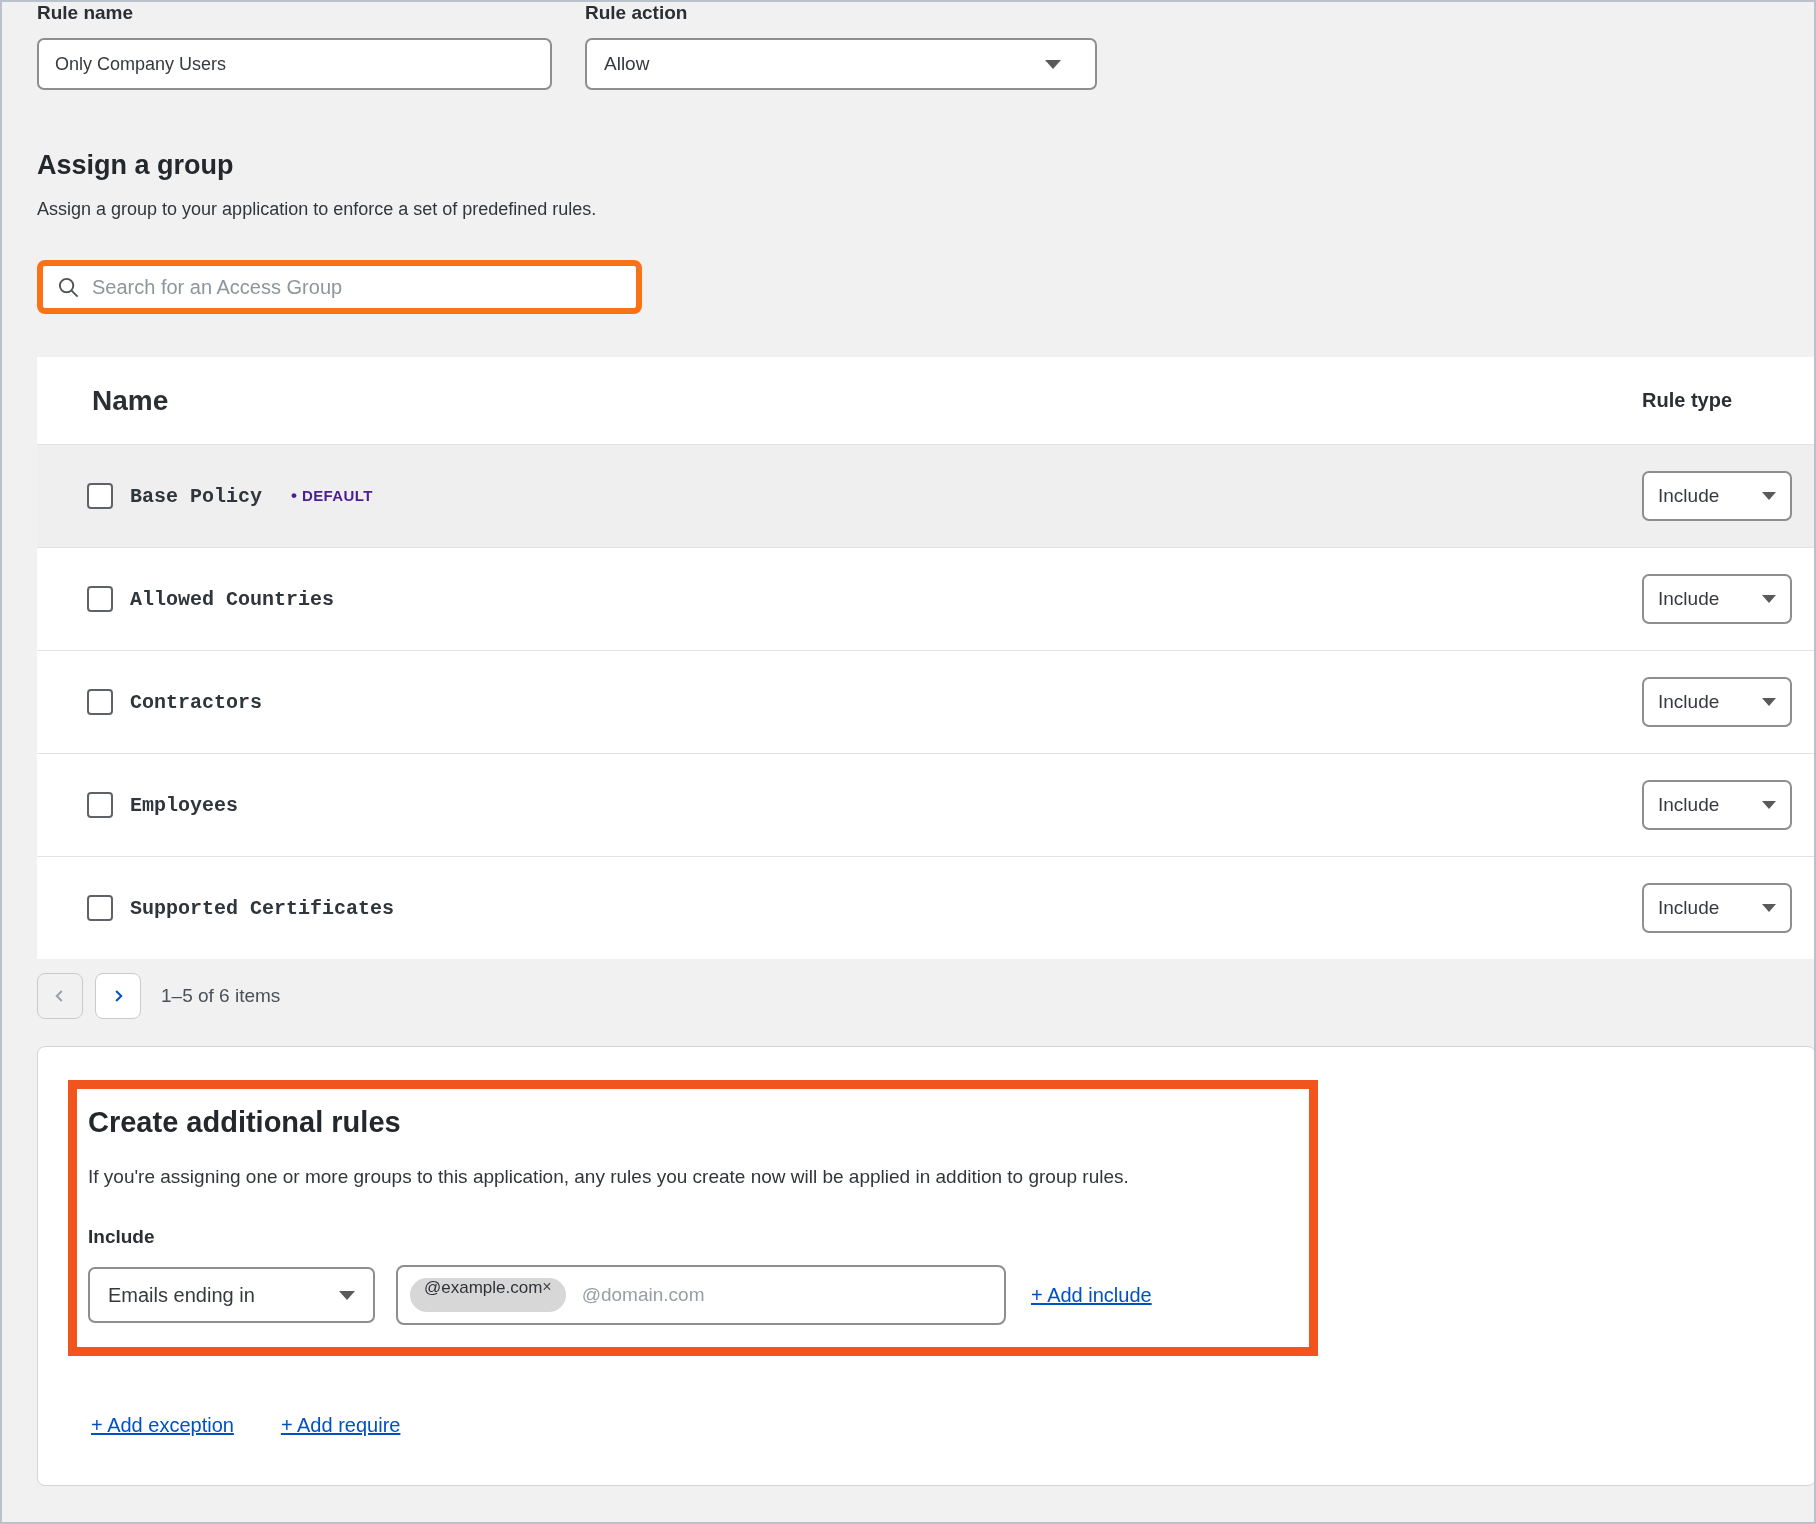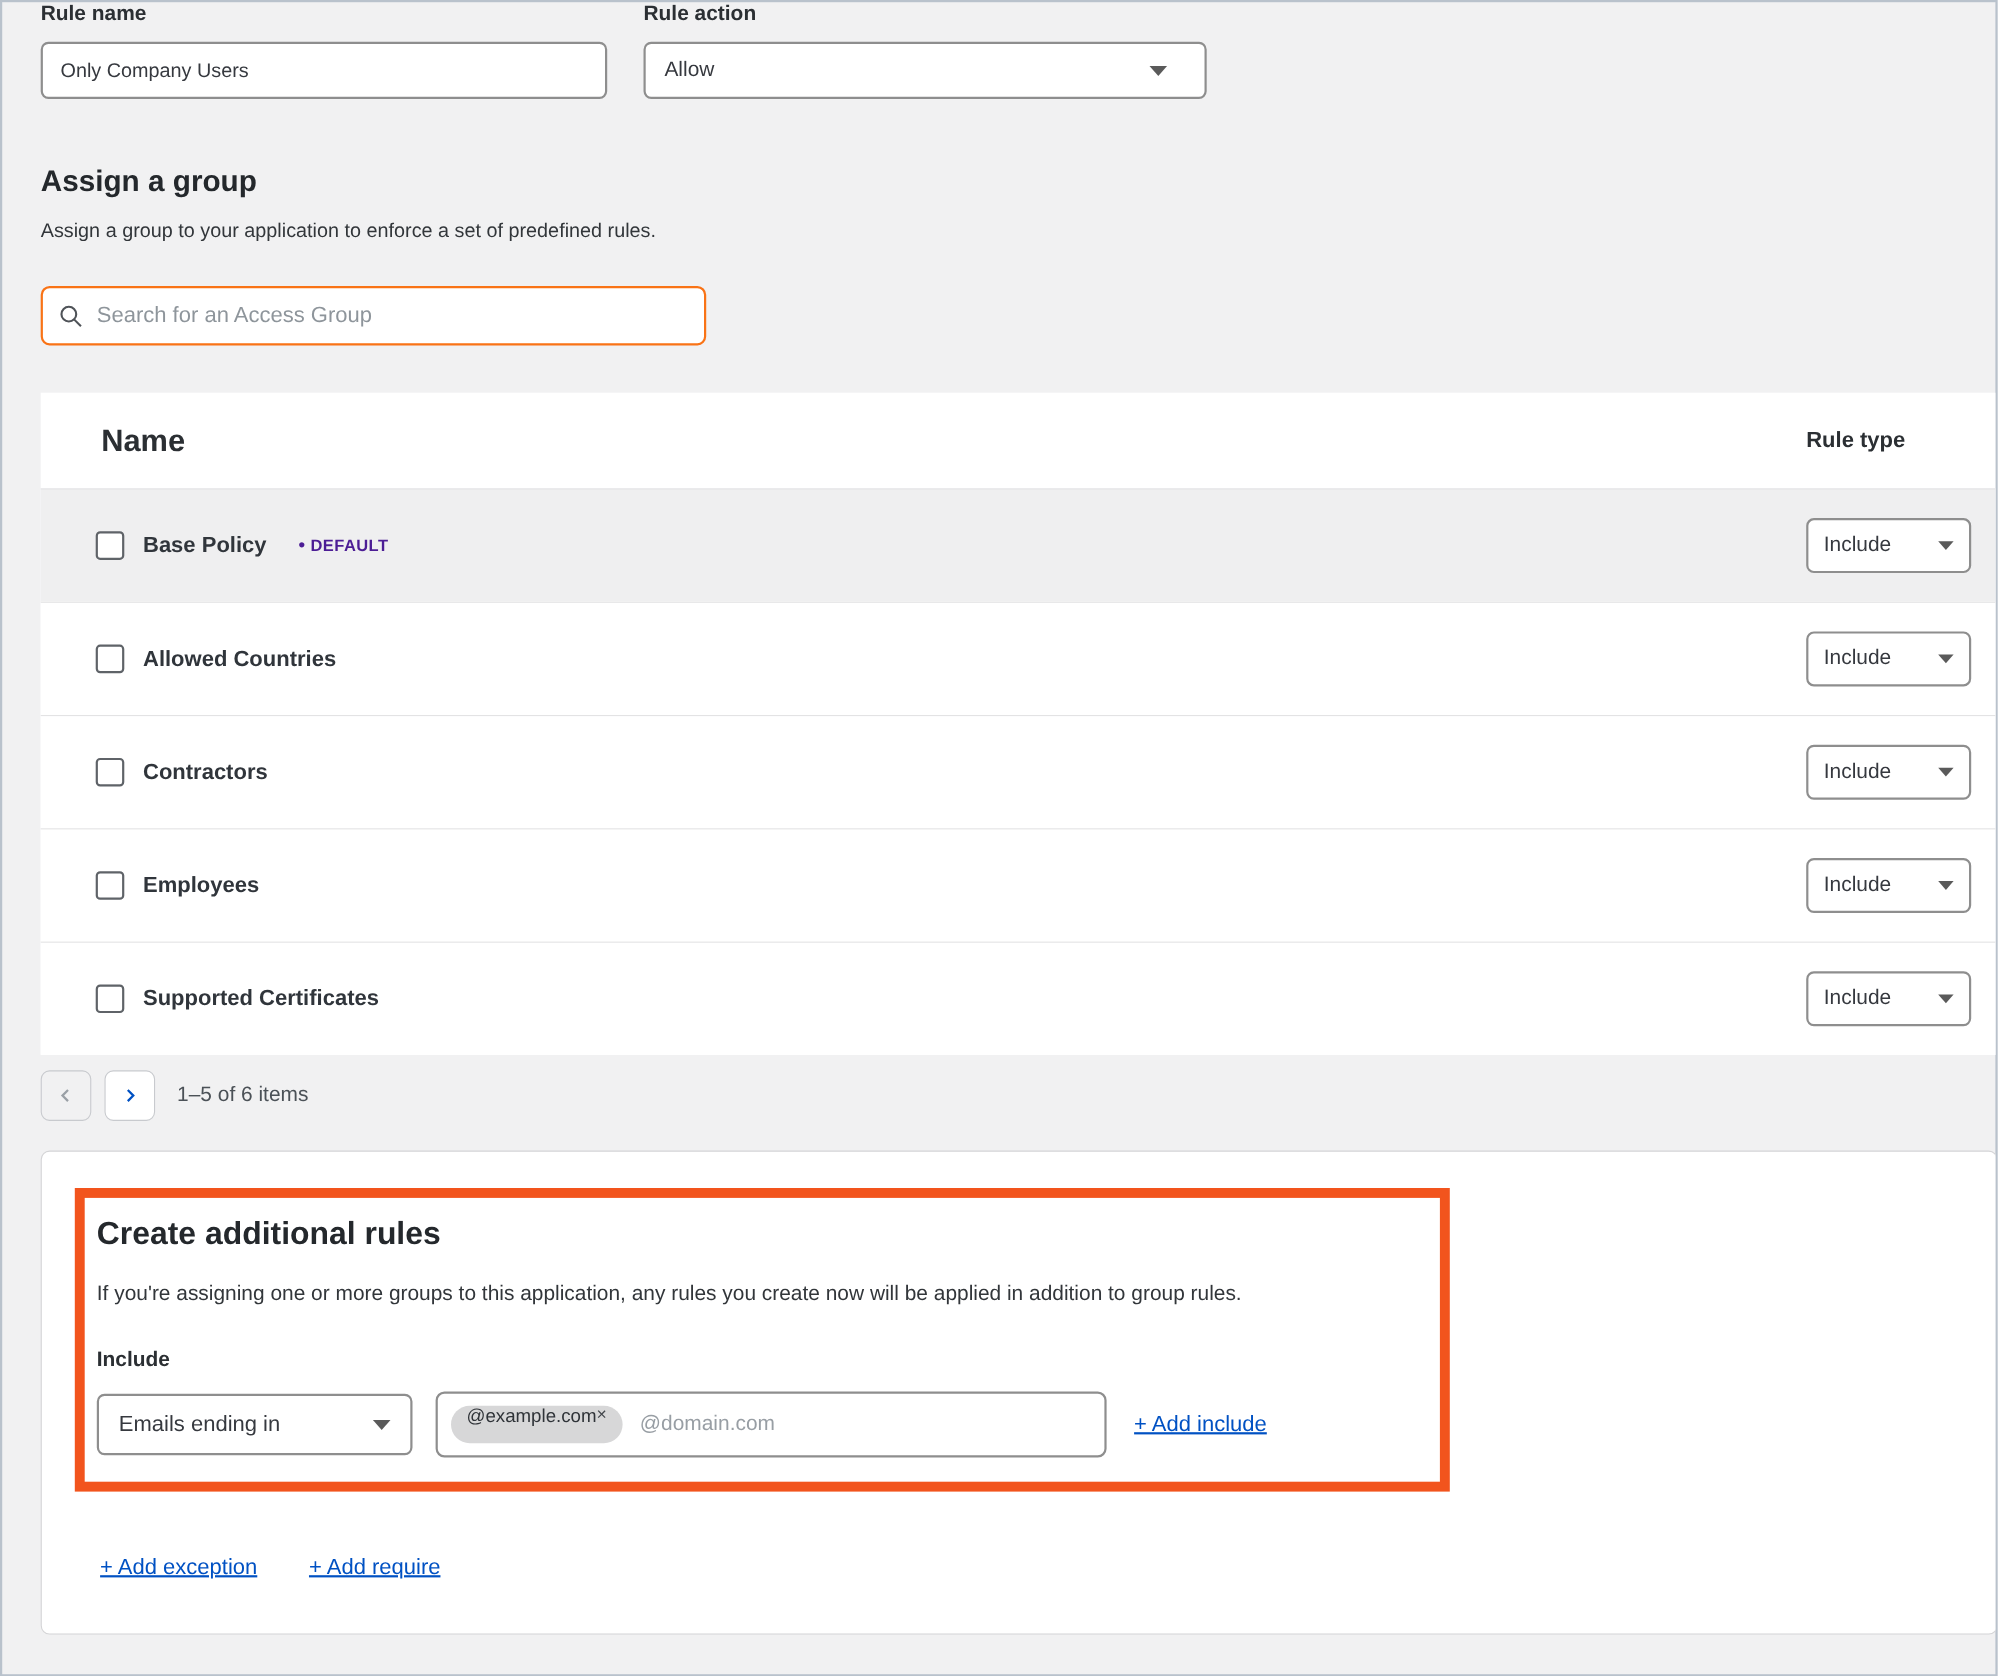--- a/index.html
+++ b/index.html
@@ -31,21 +31,21 @@
     width: 0; height: 0;
     border-left: 8px solid transparent; border-right: 8px solid transparent;
     border-top: 9px solid #5a5a5a;
   }
 
   
   .section-title { font-size: 27px; font-weight: bold; color: #24282c; margin: 60px 0 0 35px; }
   .section-desc { font-size: 18px; color: #32363a; margin: 18px 0 0 35px; }
   .search-box {
     margin: 40px 0 0 35px; width: 605px; height: 54px;
-    background: #fff; border: 2px solid #f97316; border-radius: 8px;
+    background: #fff; border: 6px solid #f97316; border-radius: 8px;
     display: flex; align-items: center; padding: 0 14px;
   }
   .search-box input {
     border: none; outline: none; flex: 1; height: 100%;
     font-size: 20px; color: #36393f; font-family: inherit; margin-left: 12px;
     background: transparent;
   }
   .search-box input::placeholder { color: #8e959b; }
 
   
@@ -61,21 +61,21 @@
   .t-row {
     height: 103px; display: flex; align-items: center; justify-content: space-between;
     padding-left: 50px; border-top: 1px solid #e3e3e4; background: #fff;
   }
   .t-row.highlight { background: #efeff0; }
   .row-left { display: flex; align-items: center; gap: 17px; }
   .checkbox {
     width: 26px; height: 26px; background: #fff;
     border: 2px solid #5f6368; border-radius: 4px; cursor: pointer;
   }
-  .row-name { font-size: 20px; font-weight: bold; color: #30353b; }
+  .row-name { font-size: 20px; font-weight: bold; color: #30353b; font-family: Liberation Mono, monospace; }
   .badge { margin-left: 12px; color: #4c1d95; font-weight: bold; white-space: nowrap; }
   .badge .dot { font-size: 17px; margin-right: 5px; }
   .badge .txt { font-size: 15px; letter-spacing: 0.4px; }
   .select-row { width: 150px; height: 50px; margin-right: 24px; padding: 0 14px 0 14px; font-size: 19px; border-width: 2px; }
   .select-row .caret { border-left-width: 7px; border-right-width: 7px; border-top-width: 8px; }
 
   
   .pagination { display: flex; align-items: center; margin: 14px 0 0 35px; }
   .page-btn {
     width: 46px; height: 46px; border-radius: 8px; border: 1px solid #c8cace;

